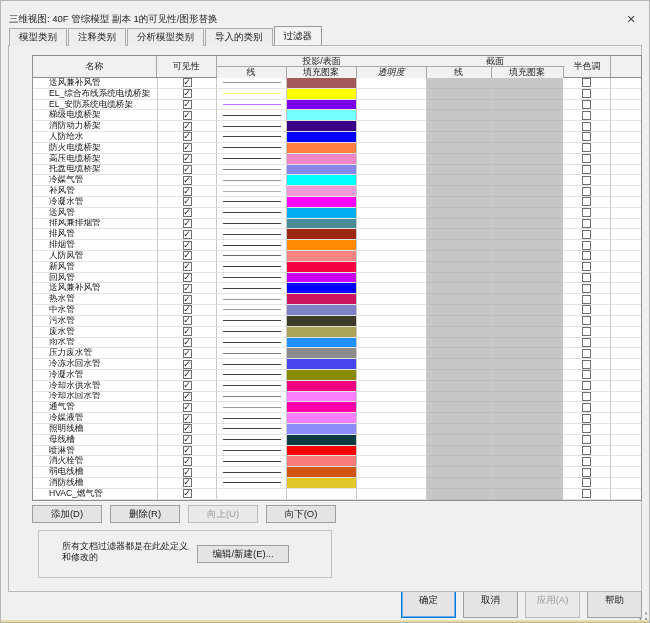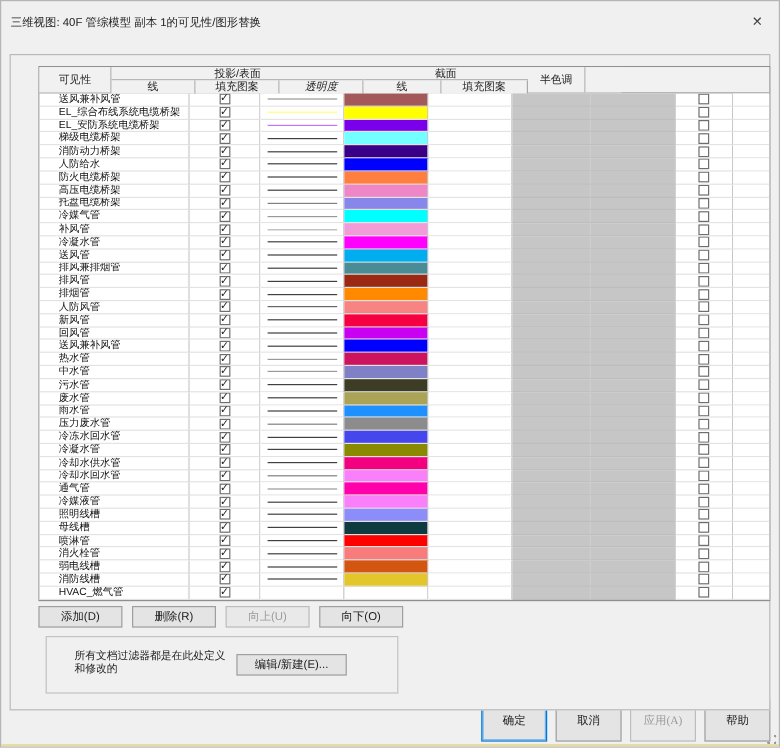--- a/index.html
+++ b/index.html
@@ -53,45 +53,53 @@
   .actions { position:absolute; left:23px; top:459px; display:flex; gap:8px; }
   .btn { font-size:9.5px; background:#e4e4e4; border:1px solid #9f9f9f; height:18px; min-width:70px;
          padding:0 10px; display:flex; align-items:center; justify-content:center; color:#1a1a1a; cursor:pointer; }
   .btn.disabled { color:#9b9b9b; border-color:#bdbdbd; background:#e9e9e9; cursor:default; }
   
   .groupbox { position:absolute; left:29px; top:484px; width:294px; height:48px; border:1px solid #c2c2c2; }
   .groupnote { position:absolute; left:23px; top:10px; width:128px; font-size:9px; line-height:11px; color:#222; }
   .editnew { position:absolute; left:158px; top:14px; min-width:92px; }
   
   .dlgbtns { position:absolute; right:7px; bottom:4px; display:flex; gap:7px; }
-  .dlgbtns .btn { min-width:55px; height:35px;font-family:Liberation Serif, serif; }
+  .dlgbtns .btn { min-width:55px; height:35px; }
   .btn.default { border:1px solid #0078d7; box-shadow:0 0 0 1px #66aff0 inset; }
   .grip { position:absolute; right:2px; bottom:2px; width:8px; height:8px;
           background:
             radial-gradient(circle at 7px 1.5px,#9a9a9a 1px,transparent 1.2px),
             radial-gradient(circle at 7px 7px,#9a9a9a 1px,transparent 1.2px),
             radial-gradient(circle at 1.5px 7px,#9a9a9a 1px,transparent 1.2px);
   }
   .bottomstrip { position:absolute; left:0; right:0; bottom:0; height:2px; background:#e6dca4; }
 </style>
 </head>
 <body>
 
 <div class="dialog">
 
   <div class="titlebar">
     <span class="title">三维视图: 40F 管综模型 副本 1的可见性/图形替换</span>
     <span class="close-x">✕</span>
   </div>
 
+  <div class="tabs">
+    <span class="tab">模型类别</span>
+    <span class="tab">注释类别</span>
+    <span class="tab">分析模型类别</span>
+    <span class="tab">导入的类别</span>
+    <span class="tab active">过滤器</span>
+  </div>
 
   <div class="tabpage">
 
     <div class="ftable">
       <div class="hrow">
+        <div class="hcell w-name">名称</div>
         <div class="hcell w-vis">可见性</div>
         <div class="hgroup" style="width:210px">
           <div class="gtop">投影/表面</div>
           <div class="gbot">
             <div class="hcell w-line">线</div>
             <div class="hcell w-fill">填充图案</div>
             <div class="hcell w-trans">透明度</div>
           </div>
         </div>
         <div class="hgroup" style="width:137px">

